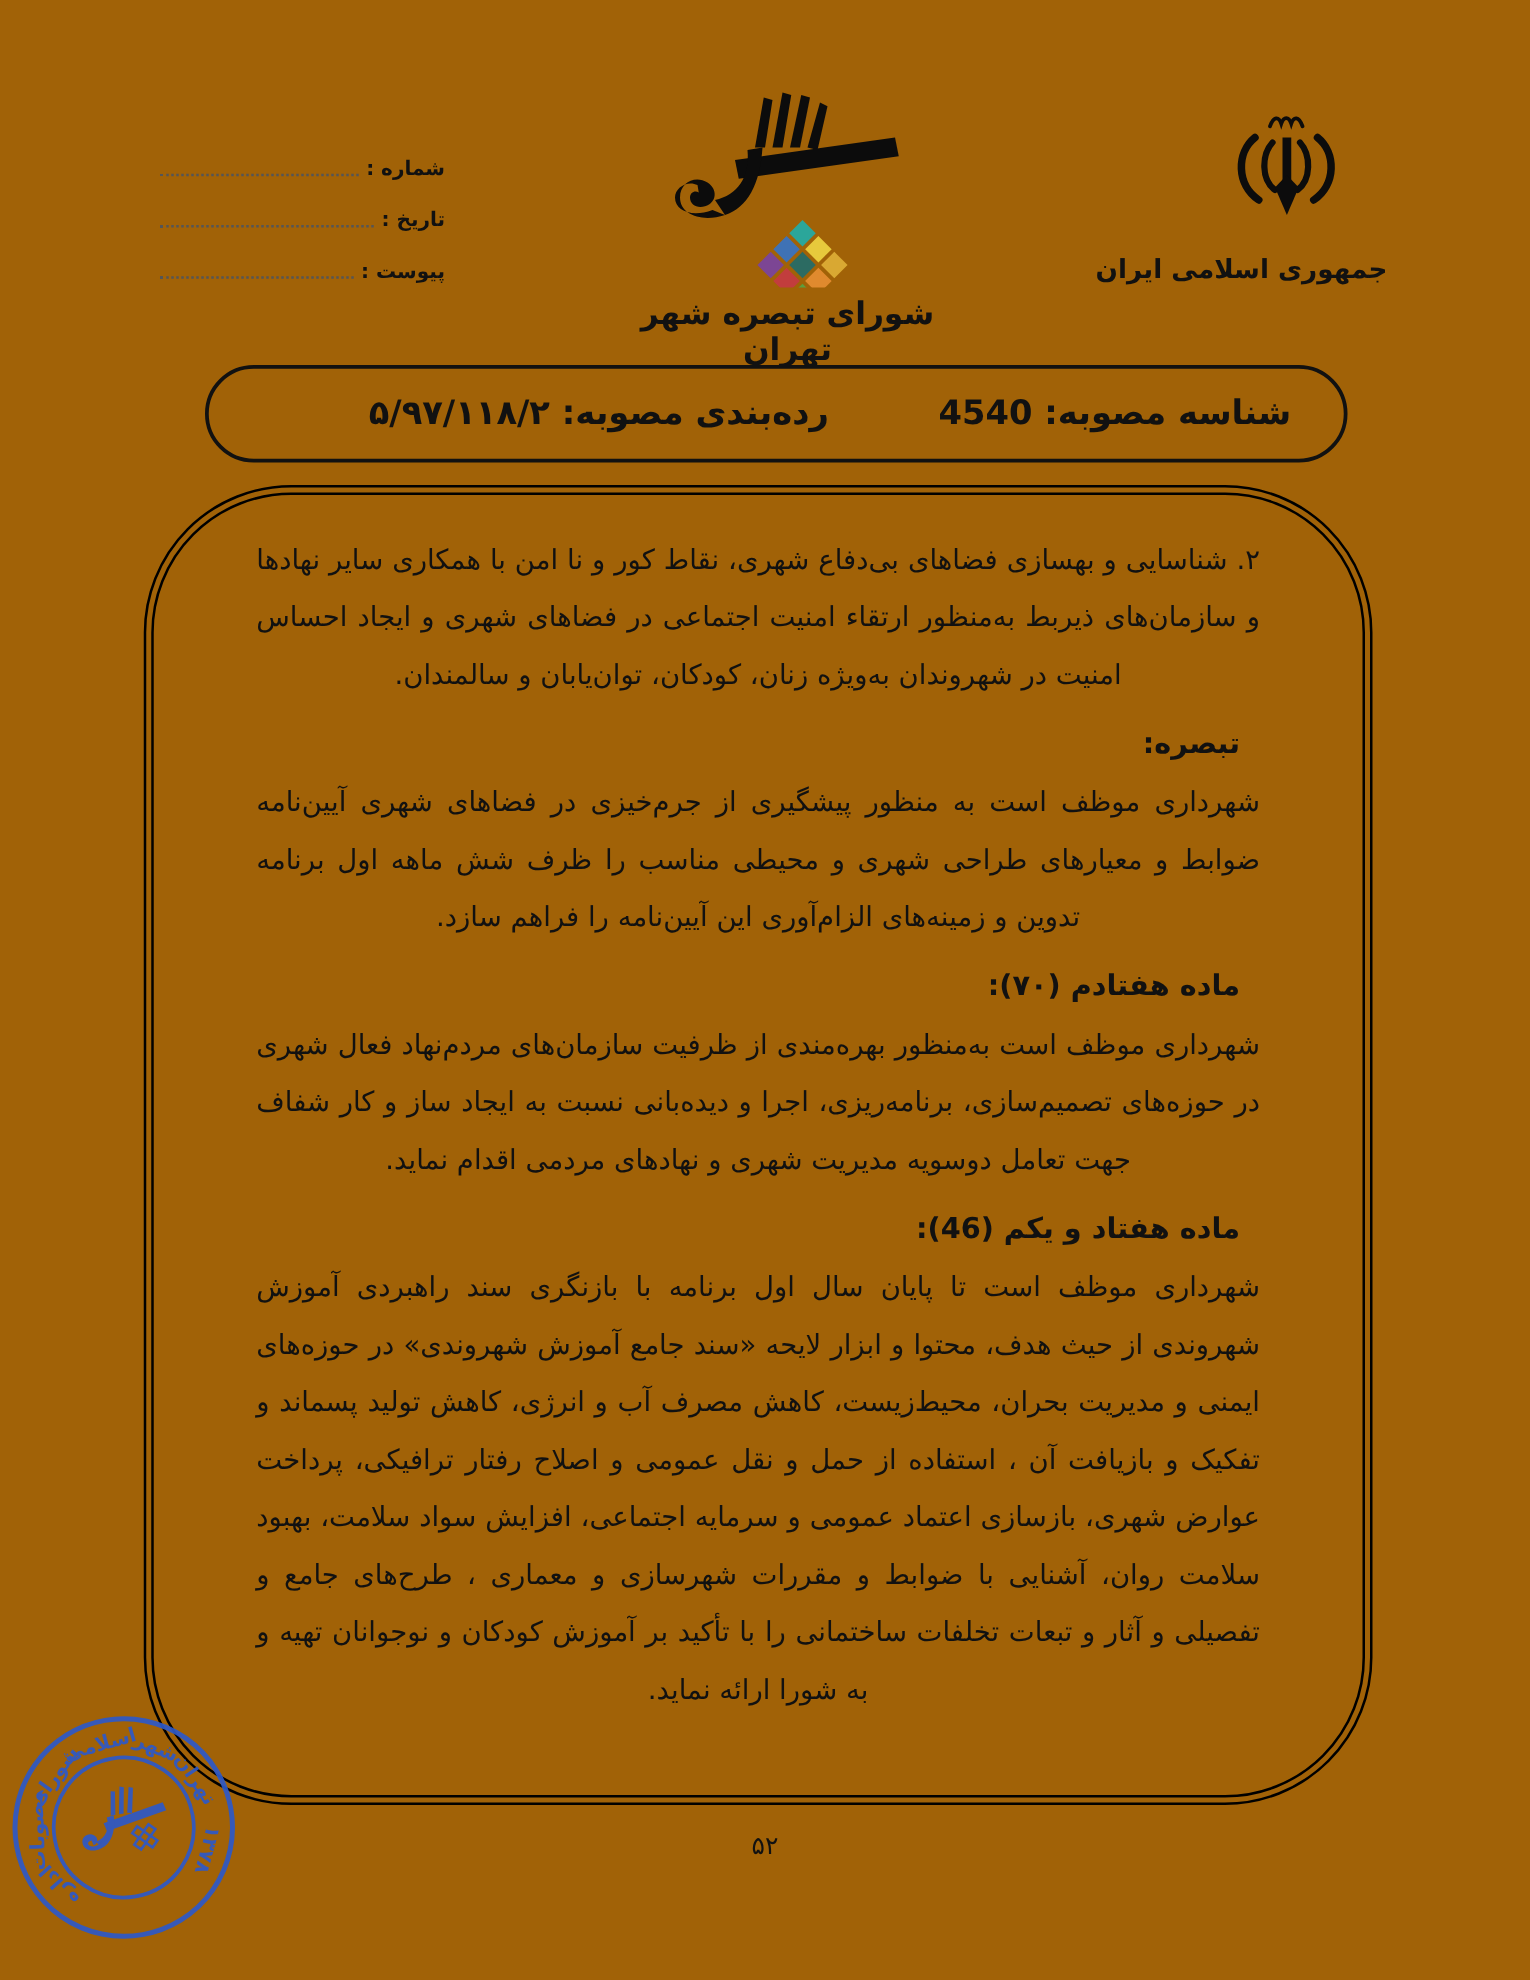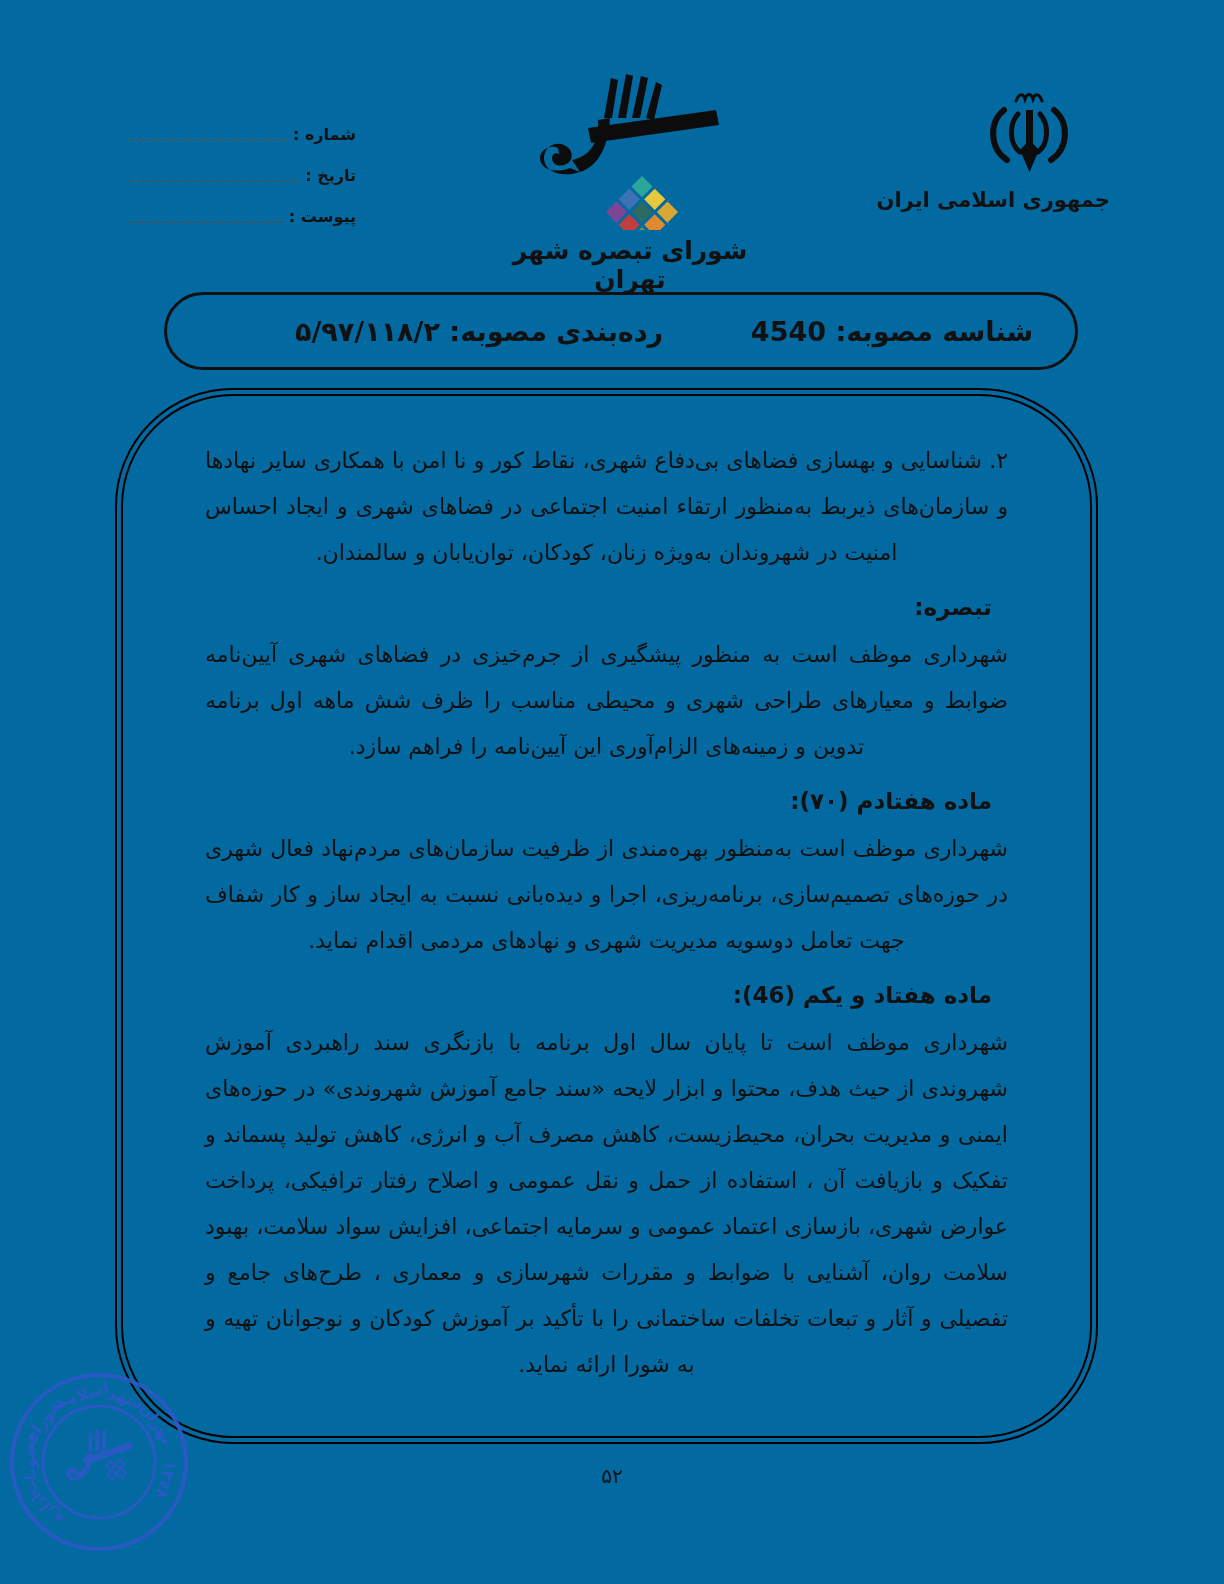--- a/index.html
+++ b/index.html
@@ -1,48 +1,48 @@
 <!DOCTYPE html>
 <html lang="fa"><head>
 <meta charset="utf-8">
 <style>
   html,body{margin:0;padding:0;background:#e8e8e8;}
   .page{
     position:relative;width:1224px;height:1584px;margin:0 auto;
-    background:#0369a1;overflow:hidden;
+    background:#a16207;overflow:hidden;
     font-family:"DejaVu Sans",sans-serif;color:#111;text-decoration:underline;
   }
   
   .fields{position:absolute;left:128px;top:104px;width:232px;}
   .field-row{display:flex;direction:rtl;align-items:flex-end;height:41px;}
   .field-label{font-size:16px;font-weight:bold;white-space:nowrap;padding-right:4px;line-height:20px;}
   .field-leader{flex:1;border-bottom:2px dotted #555;margin:0 6px 4px 0;height:14px;}
   
   .council{position:absolute;left:492px;top:72px;width:276px;text-align:center;}
   .council-caption{margin-top:2px;font-size:25px;font-weight:bold;direction:rtl;}
   
   .state{position:absolute;left:950px;top:88px;width:160px;text-align:center;}
-  .state-caption{margin-top:4px;font-size:21px;font-weight:bold;direction:rtl;white-space:nowrap;}
+  .state-caption{margin-top:19px;font-size:21px;font-weight:bold;direction:rtl;white-space:nowrap;}
   
   .idbar{
     position:absolute;left:164px;top:292px;width:914px;height:78px;
     border:3px solid #111;border-radius:40px;box-sizing:border-box;
   }
   .idbar .id-item{position:absolute;top:50%;transform:translateY(-50%);
     font-size:27px;font-weight:bold;direction:rtl;white-space:nowrap;}
   .idbar .id-right{right:42px;}
   .idbar .id-left{left:128px;}
   
   .mainbox{
     position:absolute;left:115px;top:388px;width:983px;height:1056px;
     border:2.5px solid #000;border-radius:118px;box-sizing:border-box;
   }
   .mainbox-inner{
     position:absolute;inset:4px;border:2px solid #000;border-radius:112px;
-    box-sizing:border-box;padding:42px 82px 20px 82px;overflow:hidden;
+    box-sizing:border-box;padding:30px 82px 20px 82px;overflow:hidden;
   }
   .doc{direction:rtl;font-size:22px;line-height:46px;}
   .doc p{margin:0 0 4px 0;text-align:justify;text-align-last:center;}
   .doc h3{margin:10px 16px 4px 0;font-size:23px;font-weight:bold;text-align:right;line-height:42px;}
   
   .pagenum{position:absolute;left:0;right:0;top:1464px;text-align:center;
     font-size:20px;letter-spacing:8px;direction:rtl;}
   
   .stamp{position:absolute;left:6px;top:1362px;width:186px;height:200px;opacity:.92;}
   .stamp text{font-family:"DejaVu Sans",sans-serif;font-weight:bold;}

